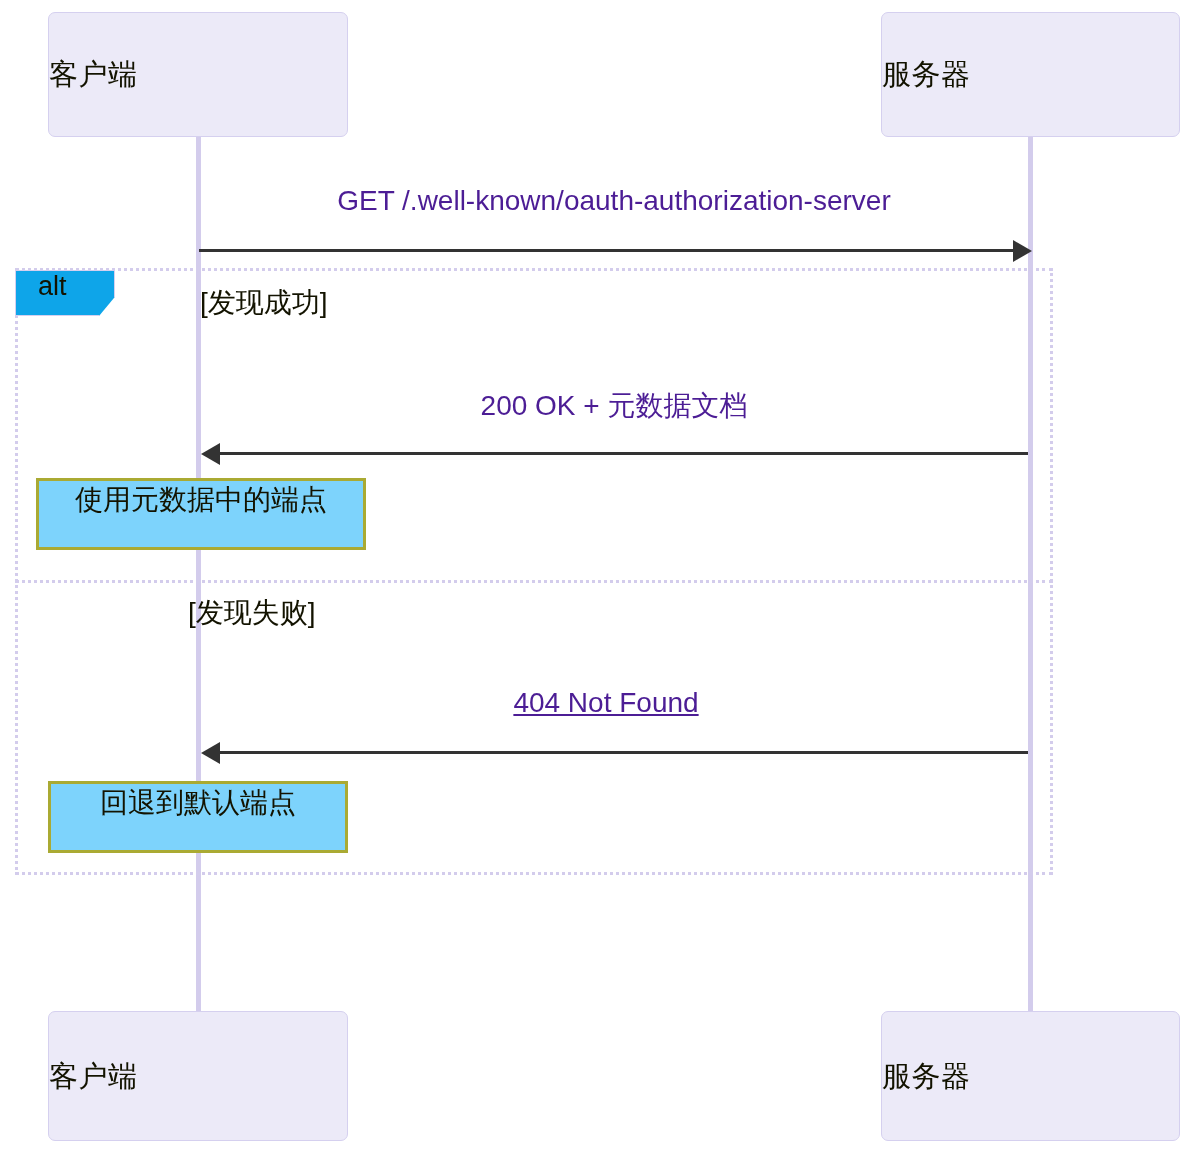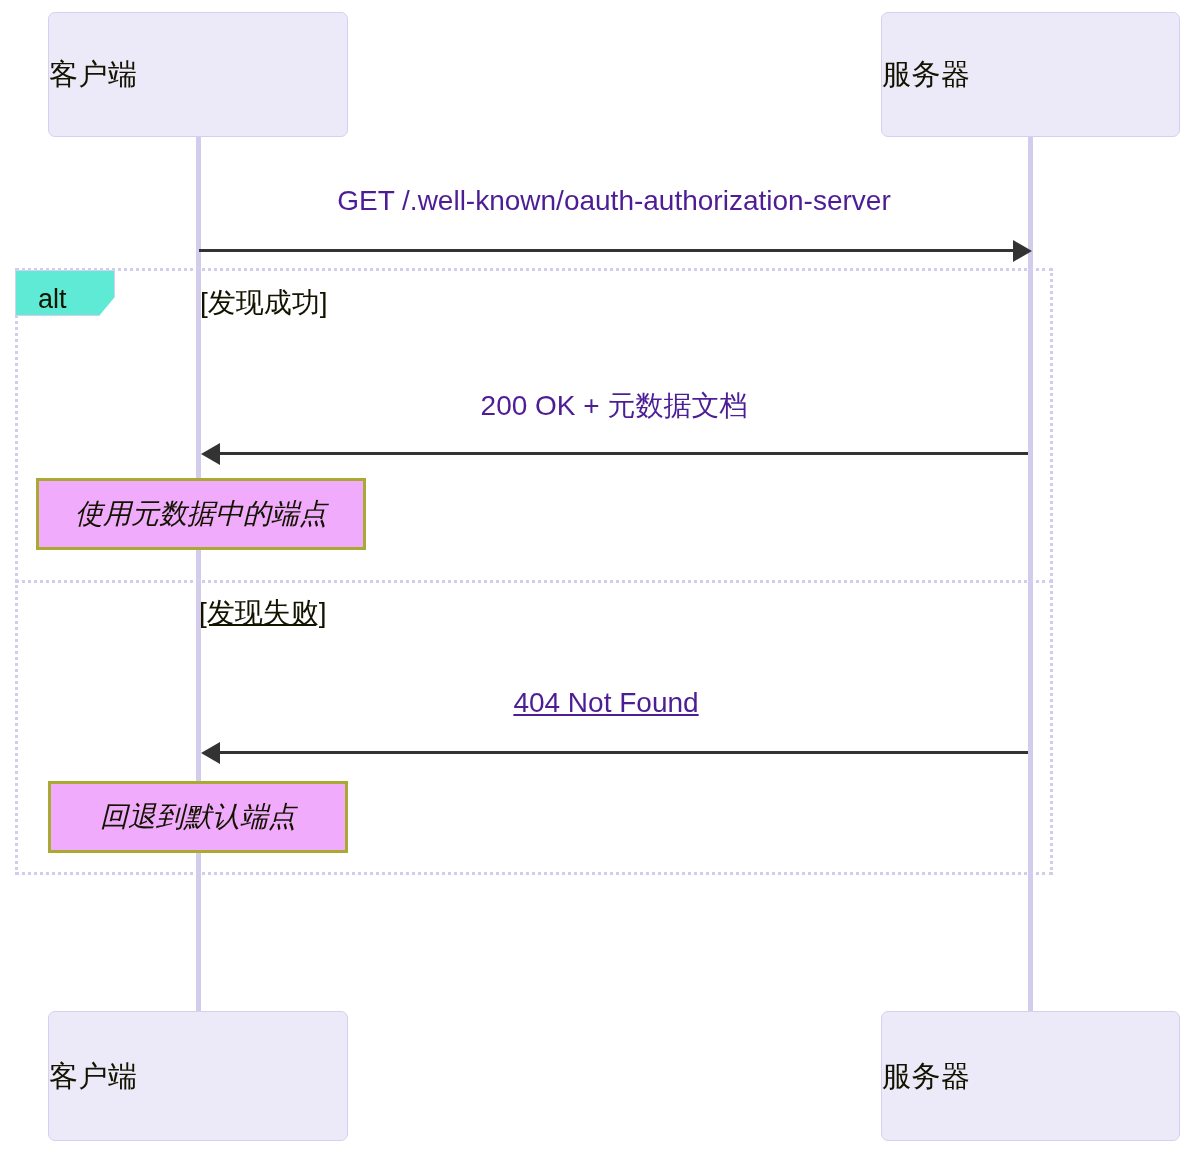--- a/index.html
+++ b/index.html
@@ -48,24 +48,24 @@
     background: transparent;
   }
   .frag-divider {
     position: absolute;
     height: 0;
     border-top: 3px dotted #D3CCEC;
   }
   .frag-tag {
     position: absolute;
     box-sizing: border-box;
-    background: #5eead4;
+    background: #0ea5e9;
     border: 1.5px solid #D5D0EF;
     display: flex;
-    align-items: flex-end;
+    align-items: flex-start;
     padding-left: 22px;
     -webkit-clip-path: polygon(0 0, 100% 0, 100% 58%, 84% 100%, 0 100%);
     clip-path: polygon(0 0, 100% 0, 100% 58%, 84% 100%, 0 100%);
   }
   .frag-tag span {
     font-size: 27px;
     color: #131300;
   }
   .frag-cond {
     position: absolute;
@@ -98,26 +98,24 @@
   }
   .arrow-head.left {
     border-top: 11px solid transparent;
     border-bottom: 11px solid transparent;
     border-right: 19px solid #333333;
   }
   
   .note {
     position: absolute;
     box-sizing: border-box;
-    background: #f0abfc;
+    background: #7dd3fc;
     border: 3px solid #AAAA33;
     display: flex;
-    align-items: center;
     justify-content: center;
-    font-style: italic;
   }
   .note span {
     font-size: 28px;
     color: #131300;
     white-space: nowrap;
   }
 </style>
 </head>
 <body>
 
@@ -147,21 +145,21 @@
   <div class="msg-label" style="left:200px; top:387px; width:828px;text-align:center;">200 OK + 元数据文档</div>
   <div class="msg-line" style="left:213px; top:452px; width:815px;"></div>
   <div class="arrow-head left" style="left:201px; top:443px;"></div>
 
   <div class="note" style="left:36px; top:478px; width:330px; height:72px;">
     <span>使用元数据中的端点</span>
   </div>
 
   <div class="frag-divider" style="left:15px; top:580px; width:1038px;"></div>
 
-  <div class="frag-cond" style="left:199px; top:594px; width:828px;text-decoration:underline;">[发现失败]</div>
+  <div class="frag-cond" style="left:188px; top:594px; width:828px;">[发现失败]</div>
 
   <div class="msg-label" style="left:192px; top:687px; width:828px;text-decoration:underline;">404 Not Found</div>
   <div class="msg-line" style="left:213px; top:751px; width:815px;"></div>
   <div class="arrow-head left" style="left:201px; top:742px;"></div>
 
   <div class="note" style="left:48px; top:781px; width:300px; height:72px;">
     <span>回退到默认端点</span>
   </div>
 
 

